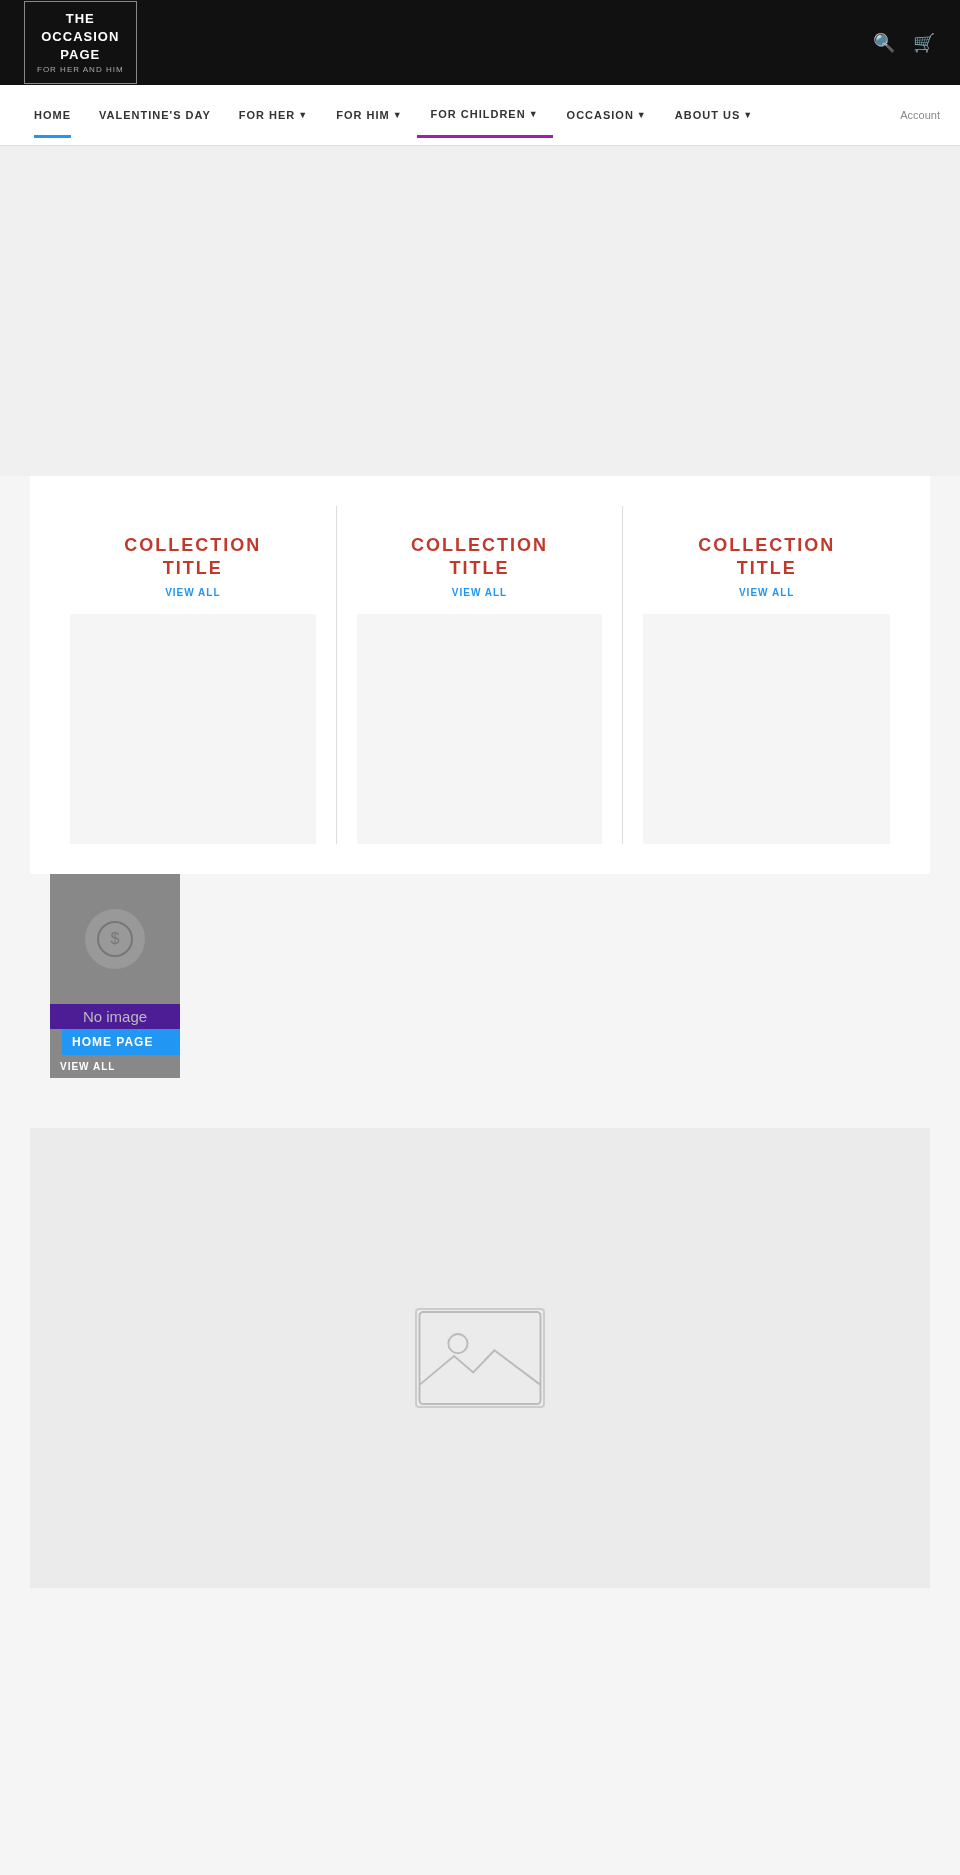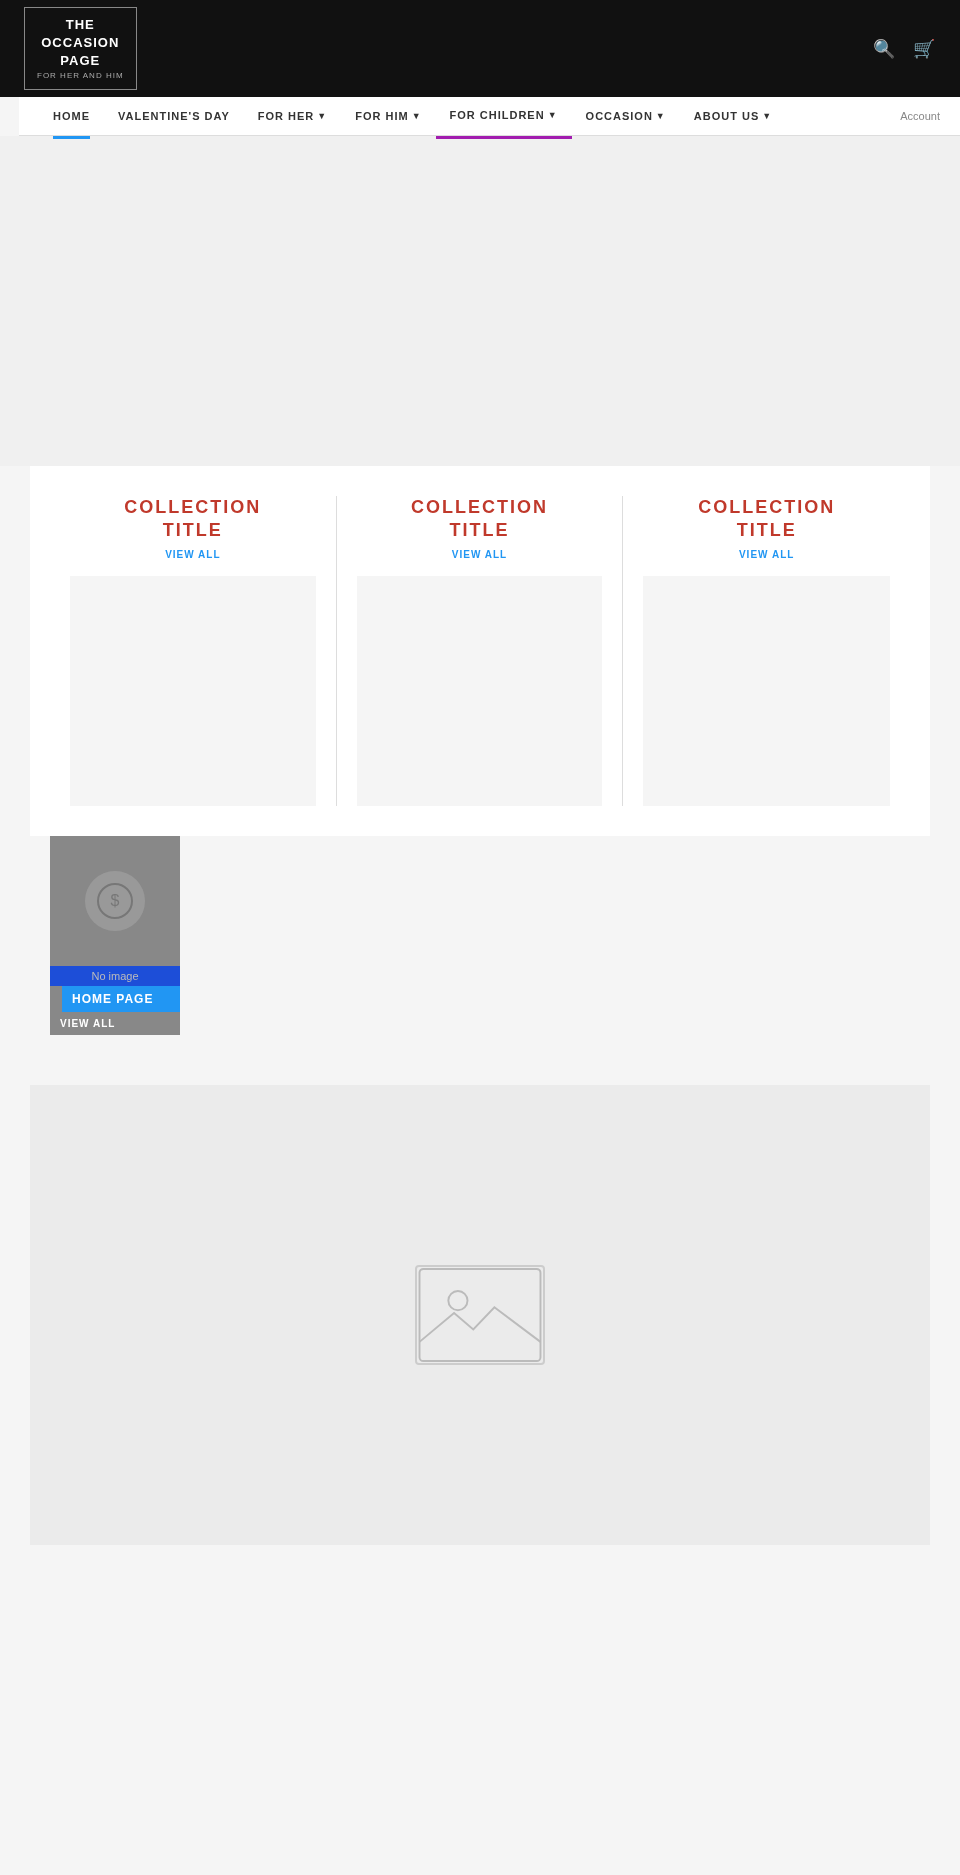--- a/index.html
+++ b/index.html
@@ -1,21 +1,21 @@
 <!DOCTYPE html>
 <html><head>
   <meta charset="utf-8">
   <style>
     * { margin: 0; padding: 0; box-sizing: border-box; }
     body { font-family: Arial, sans-serif; background: #f5f5f5; width: 960px; min-height: 1875px; }
 
     
     .header {
       background: #111;
-      height: 97px;
+      height: 85px;
       display: flex;
       align-items: center;
       justify-content: space-between;
       padding: 16px 24px;
     }
     .logo-box {
       border: 1px solid #888;
       padding: 8px 12px;
       text-align: center;
       color: #ccc;
@@ -46,22 +46,21 @@
       cursor: pointer;
     }
 
     
     .nav {
       background: #fff;
       border-bottom: 1px solid #ddd;
       display: flex;
       align-items: center;
       padding: 0 20px;
-      height: 39px;
-      margin-left: 19px;
+      height: 61px;
     }
     .nav-item {
       font-size: 11px;
       font-weight: bold;
       letter-spacing: 1px;
       color: #333;
       padding: 0 14px;
       height: 45px;
       display: flex;
       align-items: center;
@@ -125,20 +124,21 @@
     }
     .collection-title {
       color: #c0392b;
       font-size: 18px;
       font-weight: bold;
       letter-spacing: 2px;
       text-transform: uppercase;
       text-align: center;
       line-height: 1.3;
       margin-bottom: 6px;
+      margin-top: 28px;
     }
     .collection-view-all {
       color: #2196F3;
       font-size: 10px;
       font-weight: bold;
       letter-spacing: 1px;
       text-transform: uppercase;
       text-align: center;
       cursor: pointer;
       margin-bottom: 16px;
@@ -177,25 +177,25 @@
       height: 60px;
       border-radius: 50%;
       background: #999;
       display: flex;
       align-items: center;
       justify-content: center;
       color: #777;
       font-size: 28px;
     }
     .no-image-label {
-      font-size: 11px;
+      font-size: 15px;
       color: #bbb;
       text-align: center;
       padding: 4px 15px;
-      background: #1d4ed8;
+      background: #4c1d95;
     }
     .home-page-badge {
       background: #2196F3;
       color: #fff;
       font-size: 12px;
       font-weight: bold;
       letter-spacing: 1px;
       padding: 6px 10px;
       display: block;
       margin-left: 12px;

